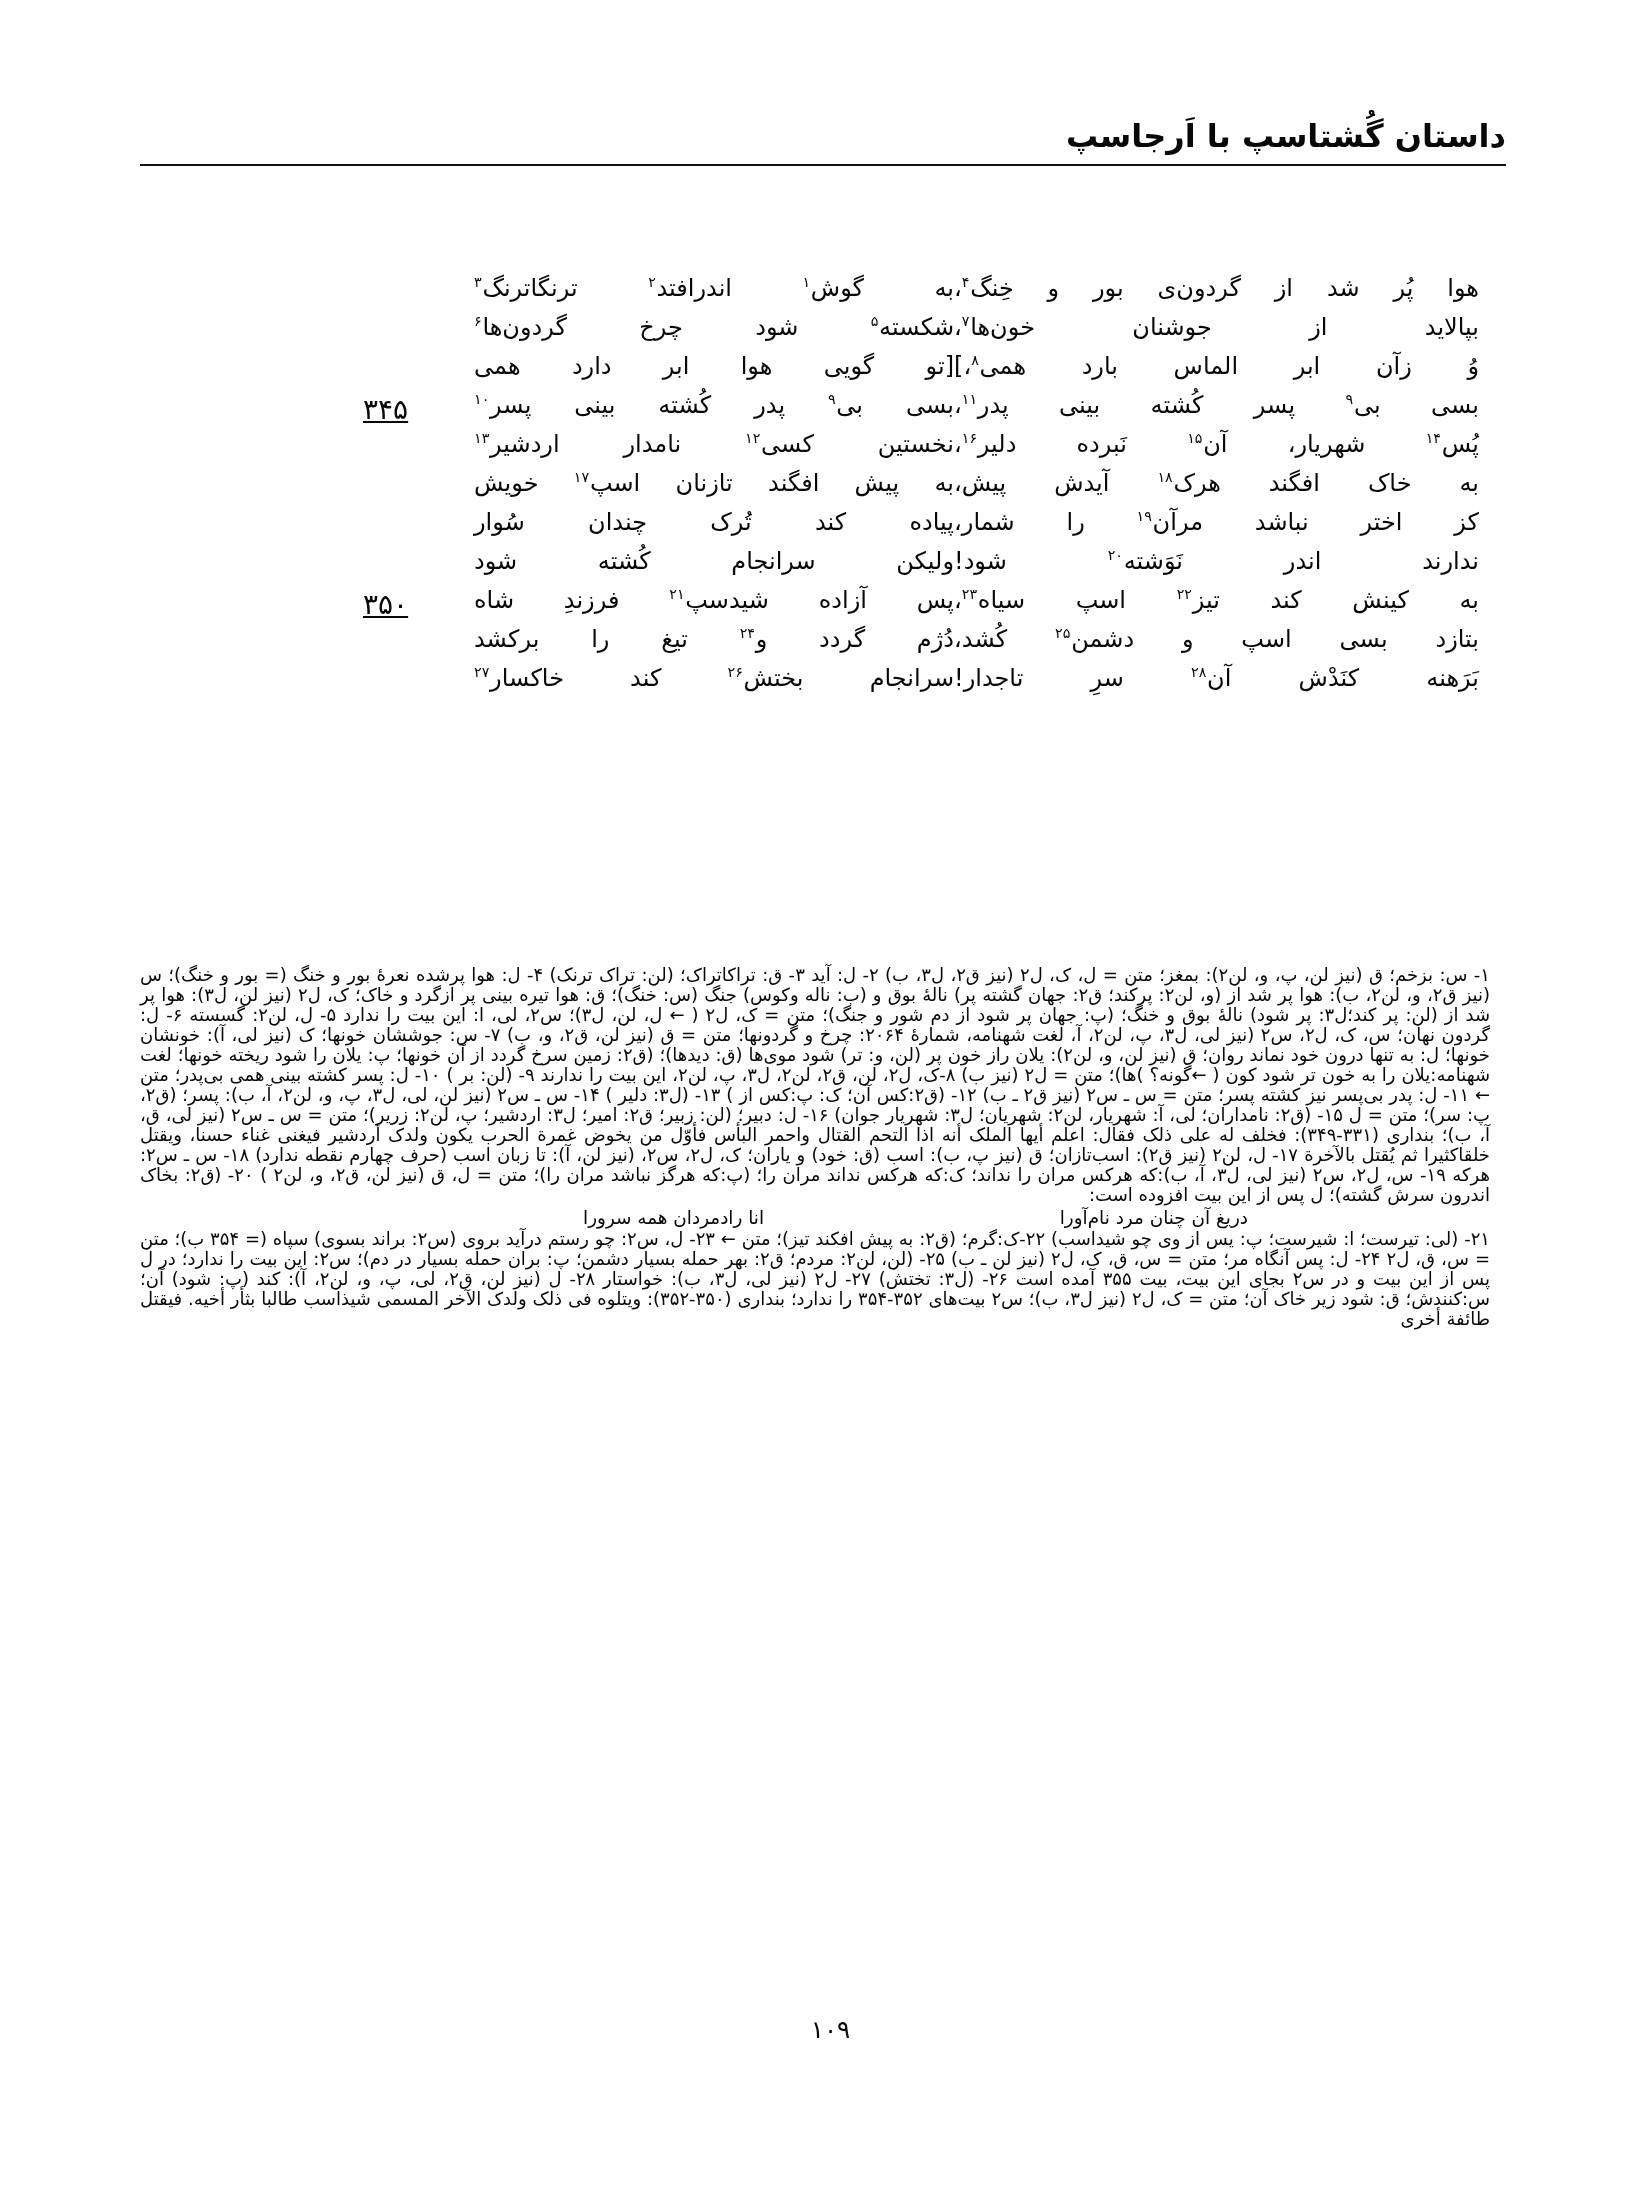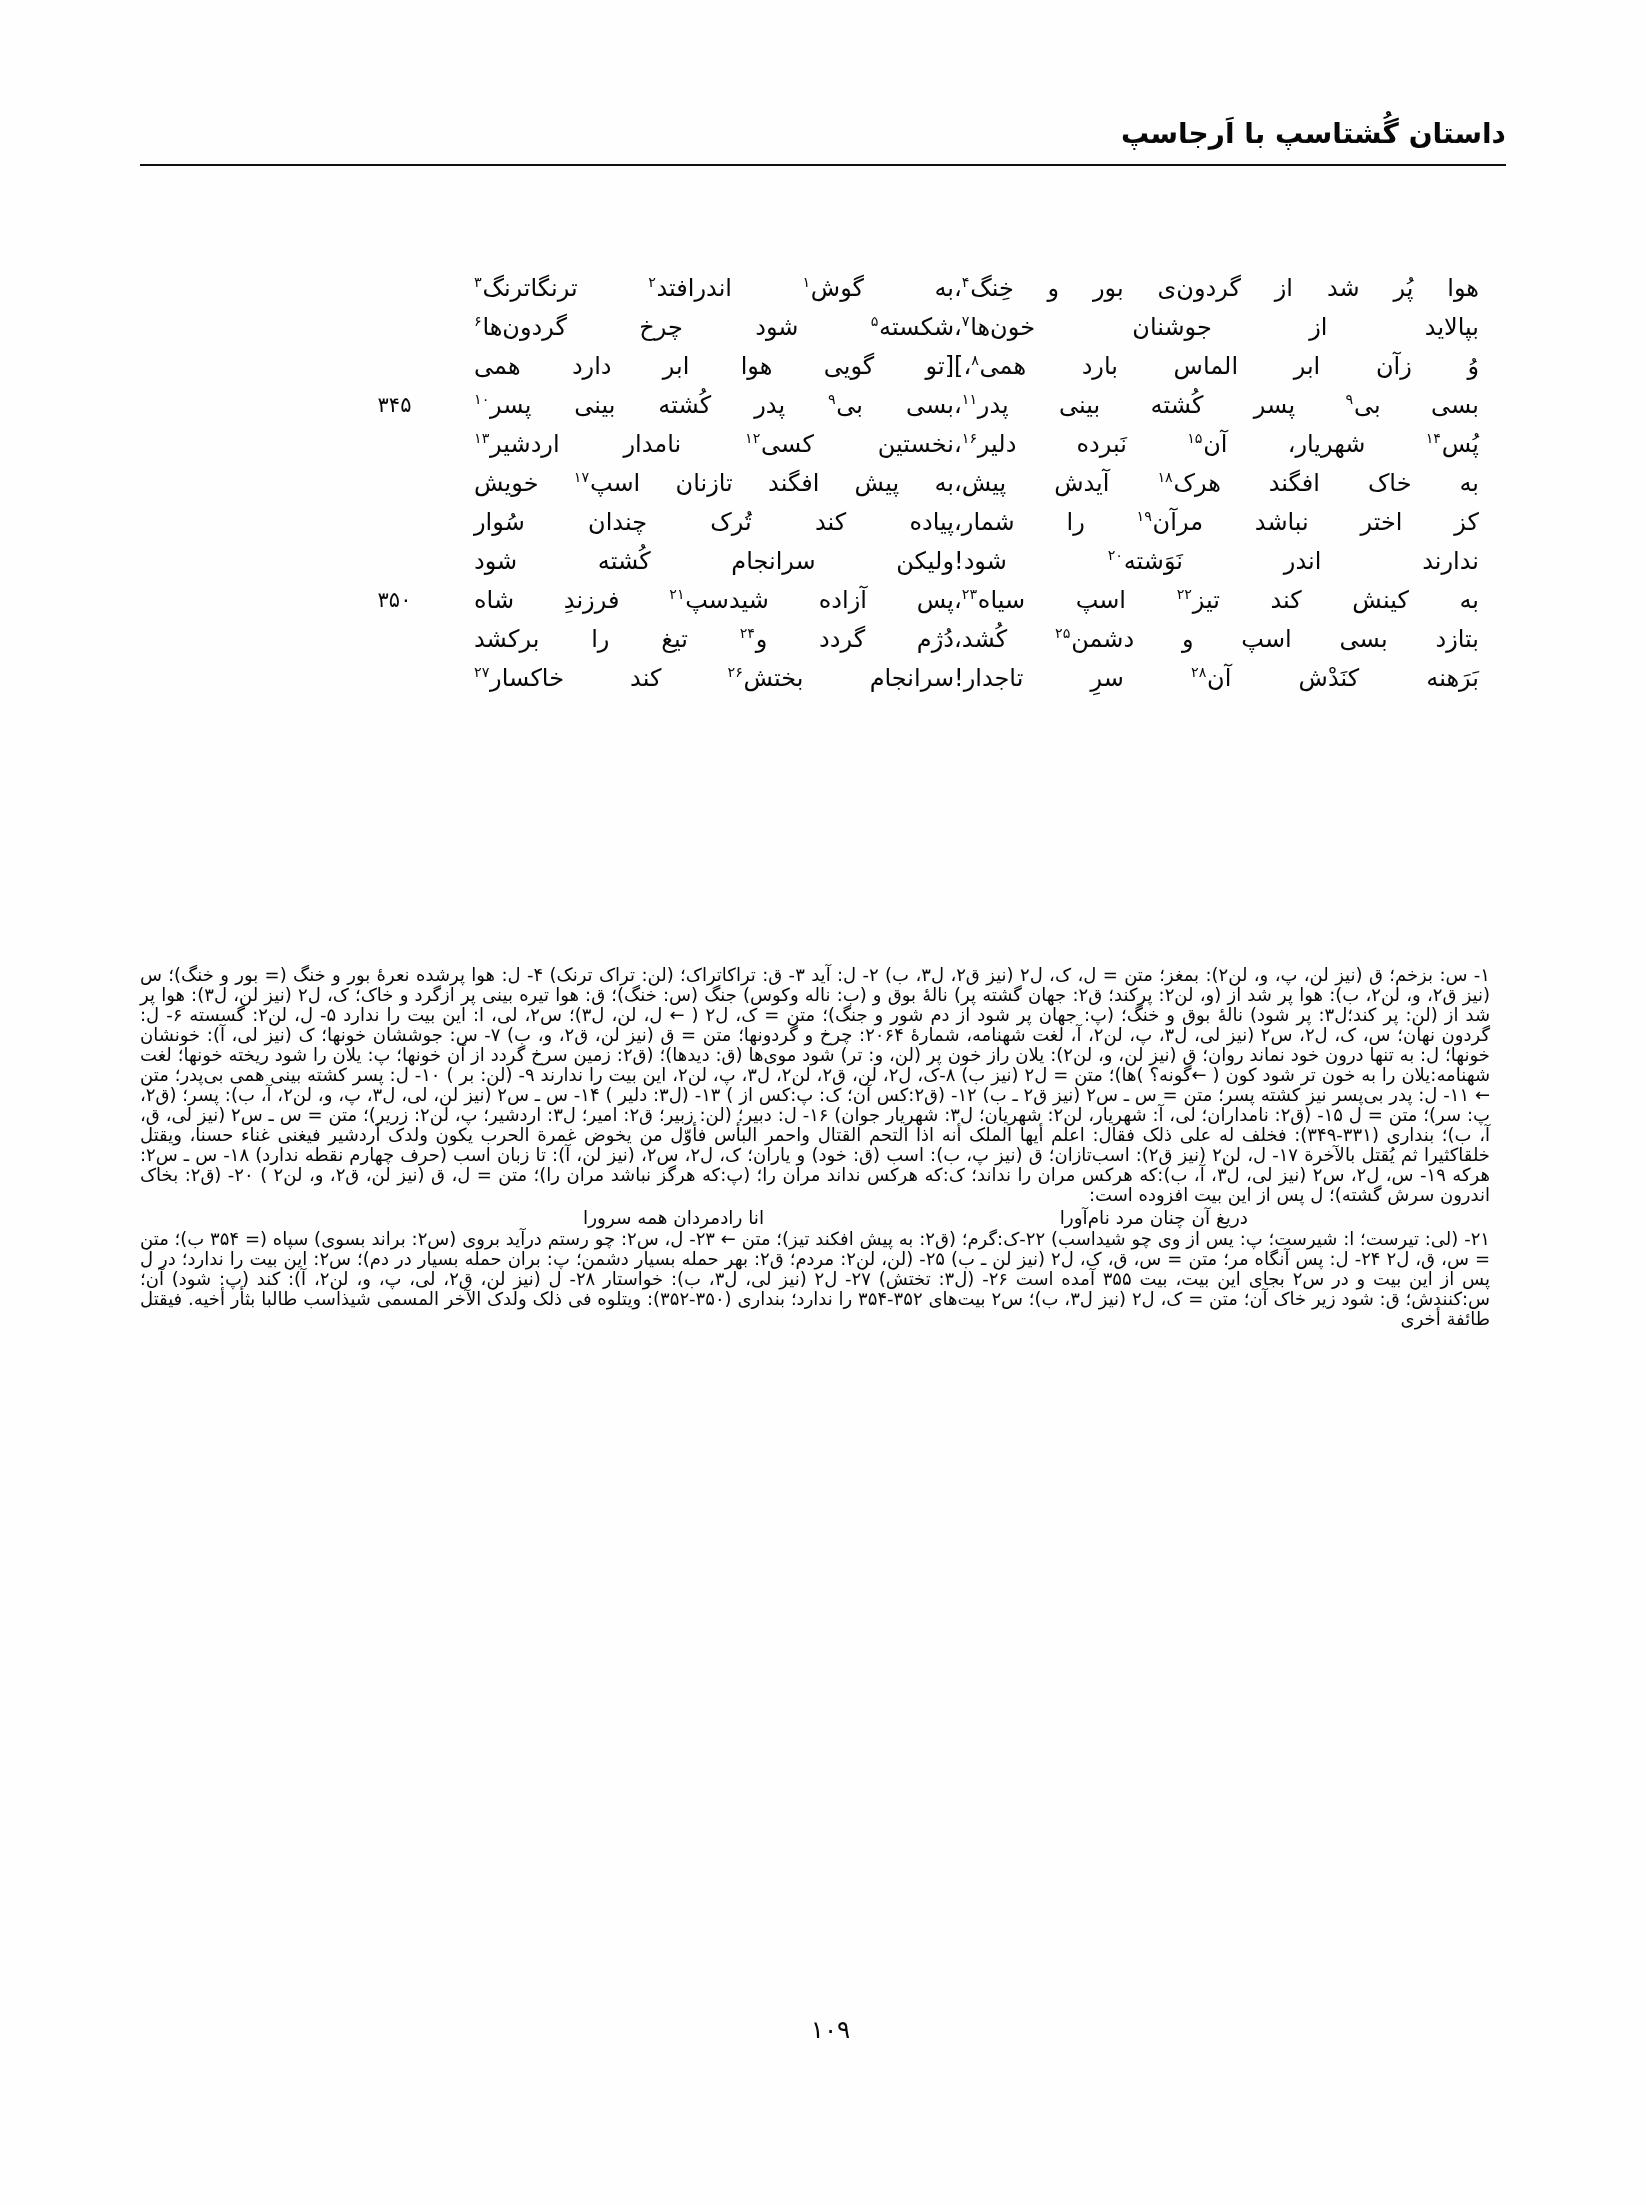--- a/index.html
+++ b/index.html
@@ -27,21 +27,21 @@
     position: absolute;
     top: 119px;
     right: 140px;
     left: 140px;
     height: 75px;
   }
   .header-title {
     position: absolute;
     right: 0;
     top: 0;
-    font-size: 28px;
+    font-size: 32px;
     font-weight: 700;
     letter-spacing: -0.3px;
     white-space: nowrap;
     line-height: 1.1;
   }
   .header-rule {
     position: absolute;
     right: 0;
     left: 0;
     top: 45px;
@@ -58,24 +58,25 @@
   }
   .verse-row {
     display: flex;
     flex-direction: row;
     align-items: flex-start;
     height: 39px;
   }
   .line-num {
     width: 63px;
     flex: 0 0 63px;
-    font-size: 21px;
-    text-align: center;
+    font-size: 28px;
+    text-align: left;
     padding-top: 2.7px;
     white-space: nowrap;
+    text-decoration: underline;
   }
   .hemistich {
     flex: 0 0 528px;
     width: 528px;
     font-size: 24px;
     display: flex;
     justify-content: space-between;
     align-items: baseline;
     white-space: nowrap;
     padding-top: 1.4px;

